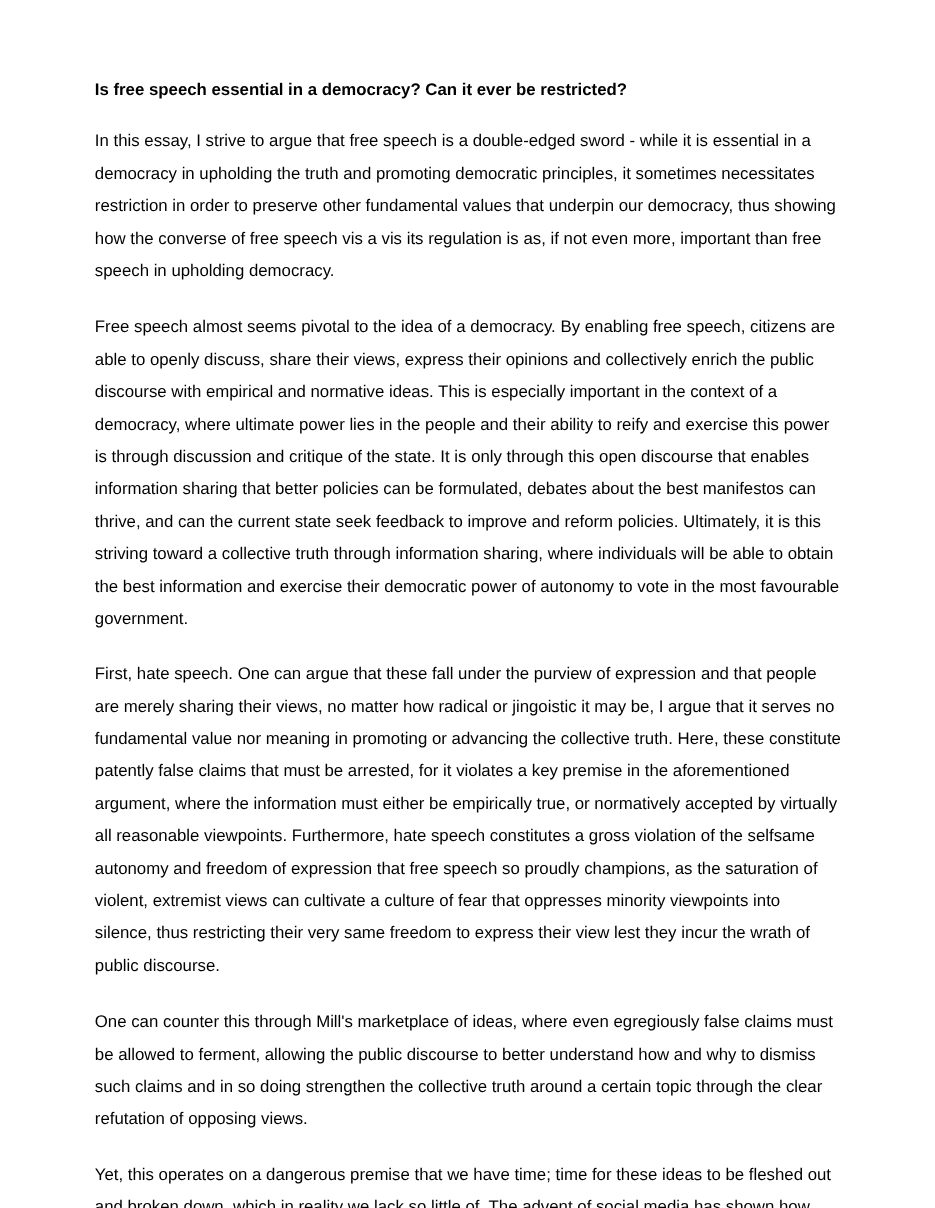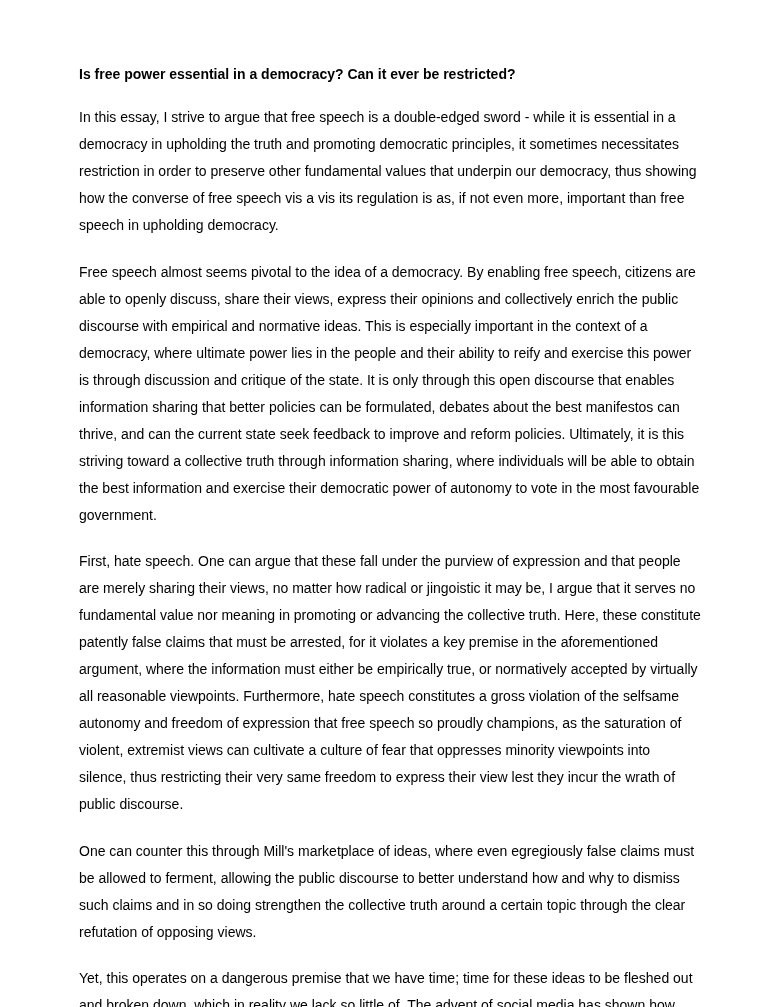--- a/index.html
+++ b/index.html
@@ -37,21 +37,21 @@
     margin: 0 0 19.5px 0;
     max-width: 622px;
     letter-spacing: 0;
     word-spacing: normal;
   }
 </style>
 </head>
 <body>
 
 <div class="page">
-  <h1 class="essay-title">Is free power essential in a democracy? Can it ever be restricted?</h1>
+  <h1 class="essay-title">Is free speech essential in a democracy? Can it ever be restricted?</h1>
 
   <p class="essay-paragraph">In this essay, I strive to argue that free speech is a double-edged sword - while it is essential in a democracy in upholding the truth and promoting democratic principles, it sometimes necessitates restriction in order to preserve other fundamental values that underpin our democracy, thus showing how the converse of free speech vis a vis its regulation is as, if not even more, important than free speech in upholding democracy.</p>
 
   <p class="essay-paragraph">Free speech almost seems pivotal to the idea of a democracy. By enabling free speech, citizens are able to openly discuss, share their views, express their opinions and collectively enrich the public discourse with empirical and normative ideas. This is especially important in the context of a democracy, where ultimate power lies in the people and their ability to reify and exercise this power is through discussion and critique of the state. It is only through this open discourse that enables information sharing that better policies can be formulated, debates about the best manifestos can thrive, and can the current state seek feedback to improve and reform policies. Ultimately, it is this striving toward a collective truth through information sharing, where individuals will be able to obtain the best information and exercise their democratic power of autonomy to vote in the most favourable government.</p>
 
 
   <p class="essay-paragraph">First, hate speech. One can argue that these fall under the purview of expression and that people are merely sharing their views, no matter how radical or jingoistic it may be, I argue that it serves no fundamental value nor meaning in promoting or advancing the collective truth. Here, these constitute patently false claims that must be arrested, for it violates a key premise in the aforementioned argument, where the information must either be empirically true, or normatively accepted by virtually all reasonable viewpoints. Furthermore, hate speech constitutes a gross violation of the selfsame autonomy and freedom of expression that free speech so proudly champions, as the saturation of violent, extremist views can cultivate a culture of fear that oppresses minority viewpoints into silence, thus restricting their very same freedom to express their view lest they incur the wrath of public discourse.</p>
 
   <p class="essay-paragraph">One can counter this through Mill's marketplace of ideas, where even egregiously false claims must be allowed to ferment, allowing the public discourse to better understand how and why to dismiss such claims and in so doing strengthen the collective truth around a certain topic through the clear refutation of opposing views.</p>
 

